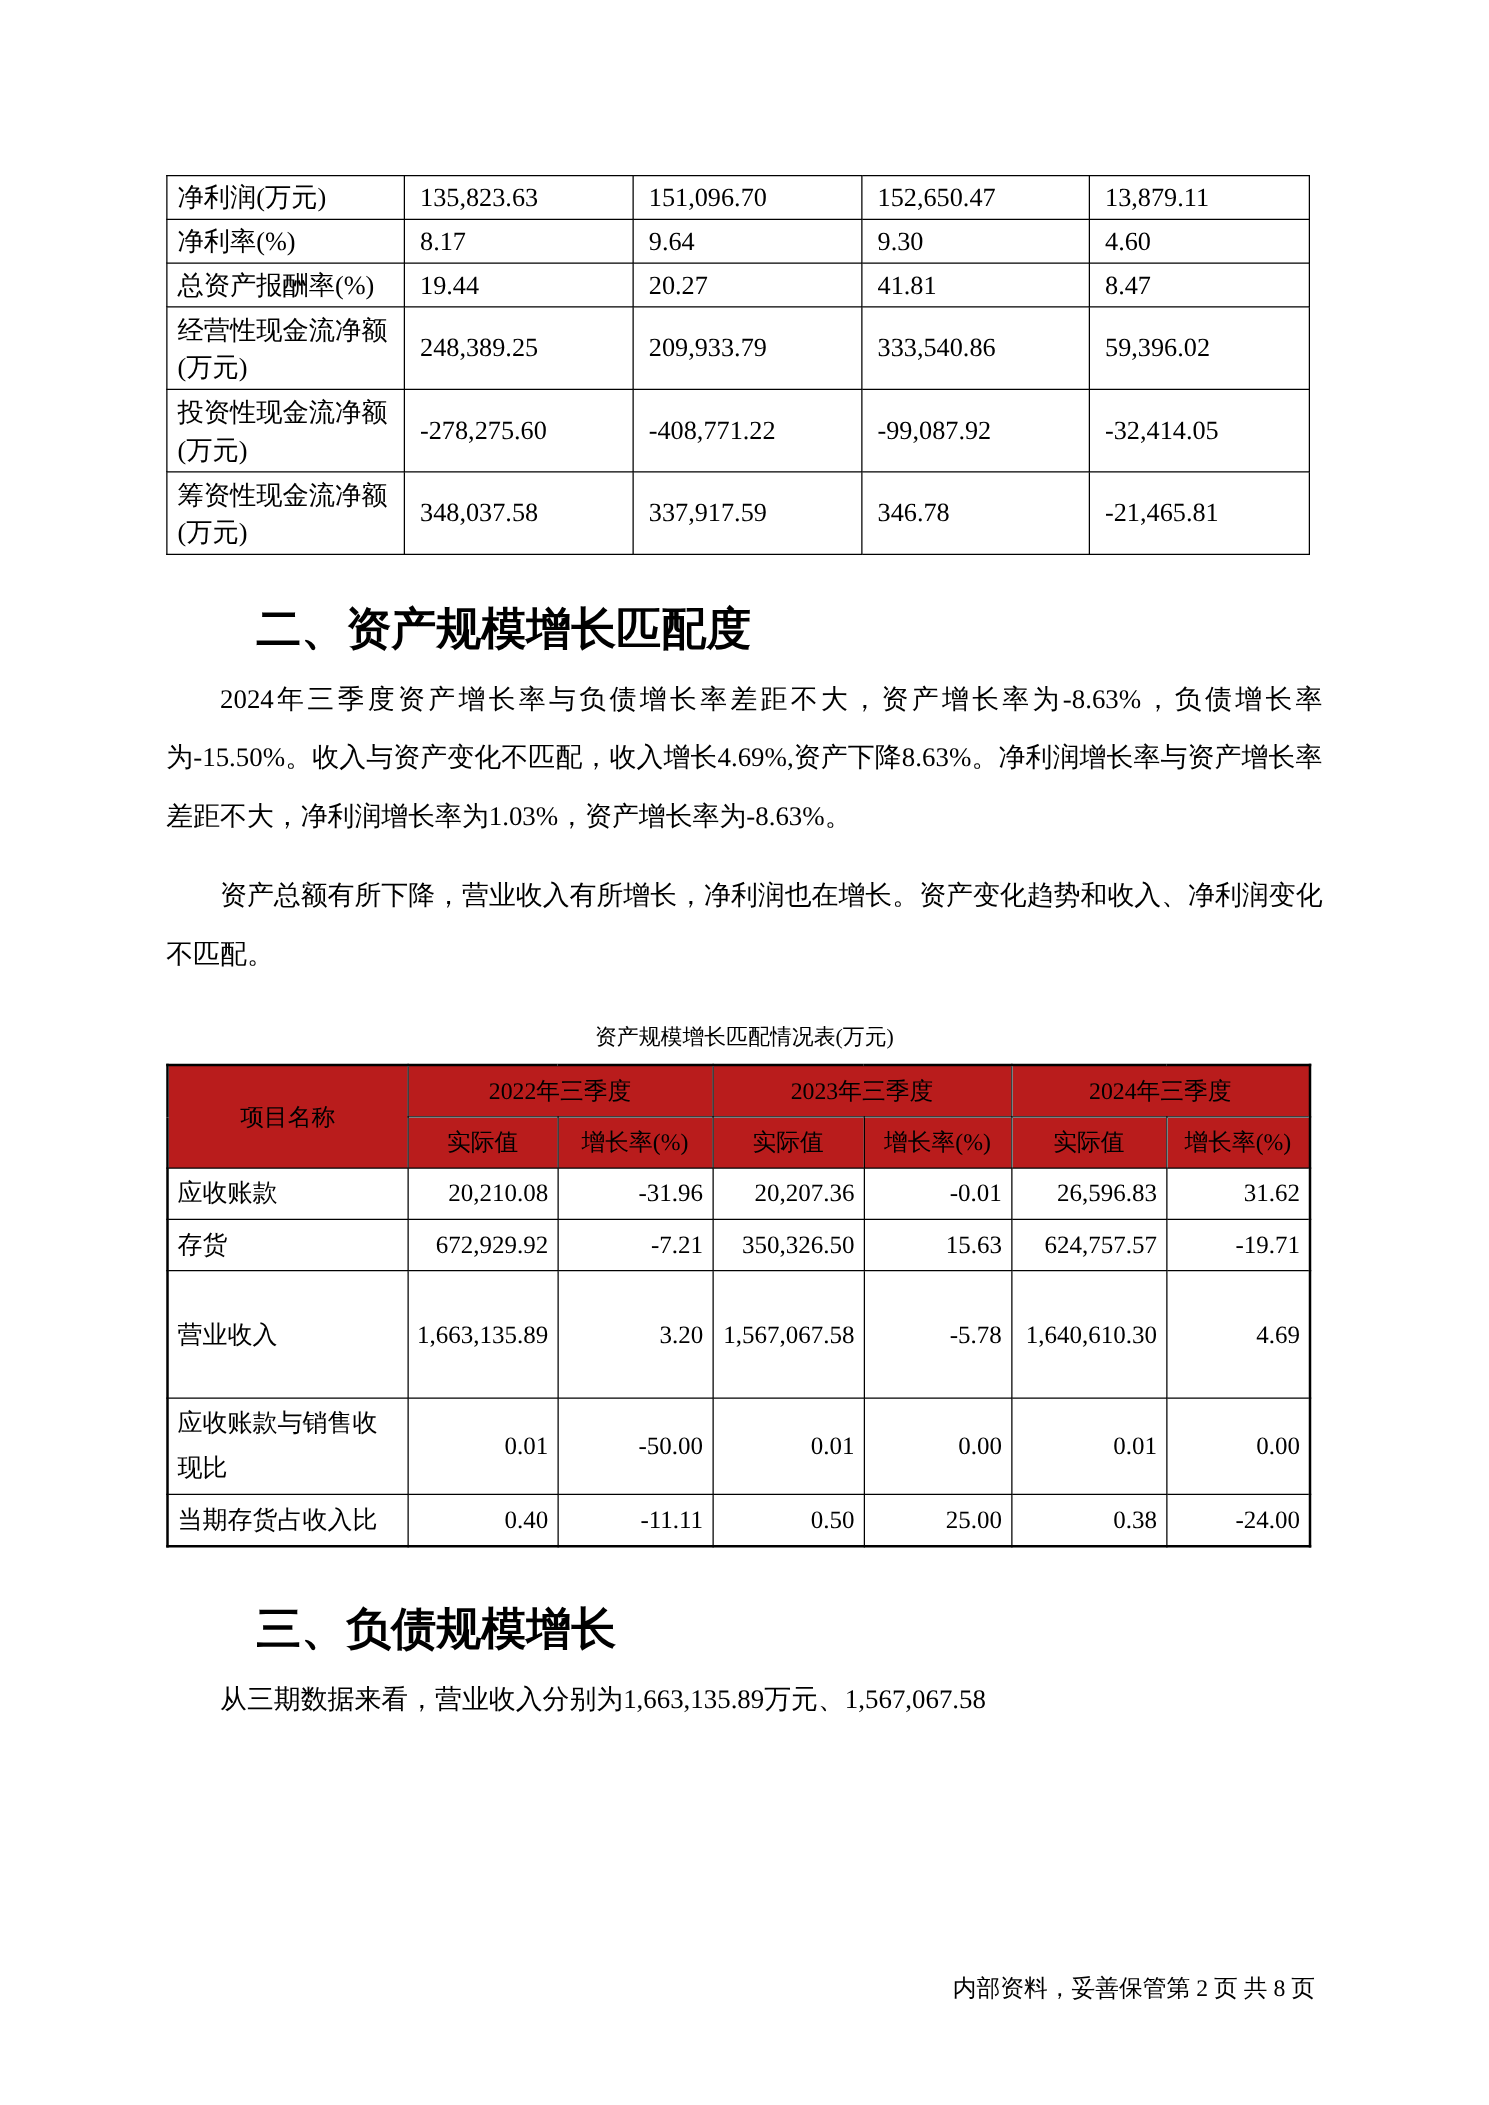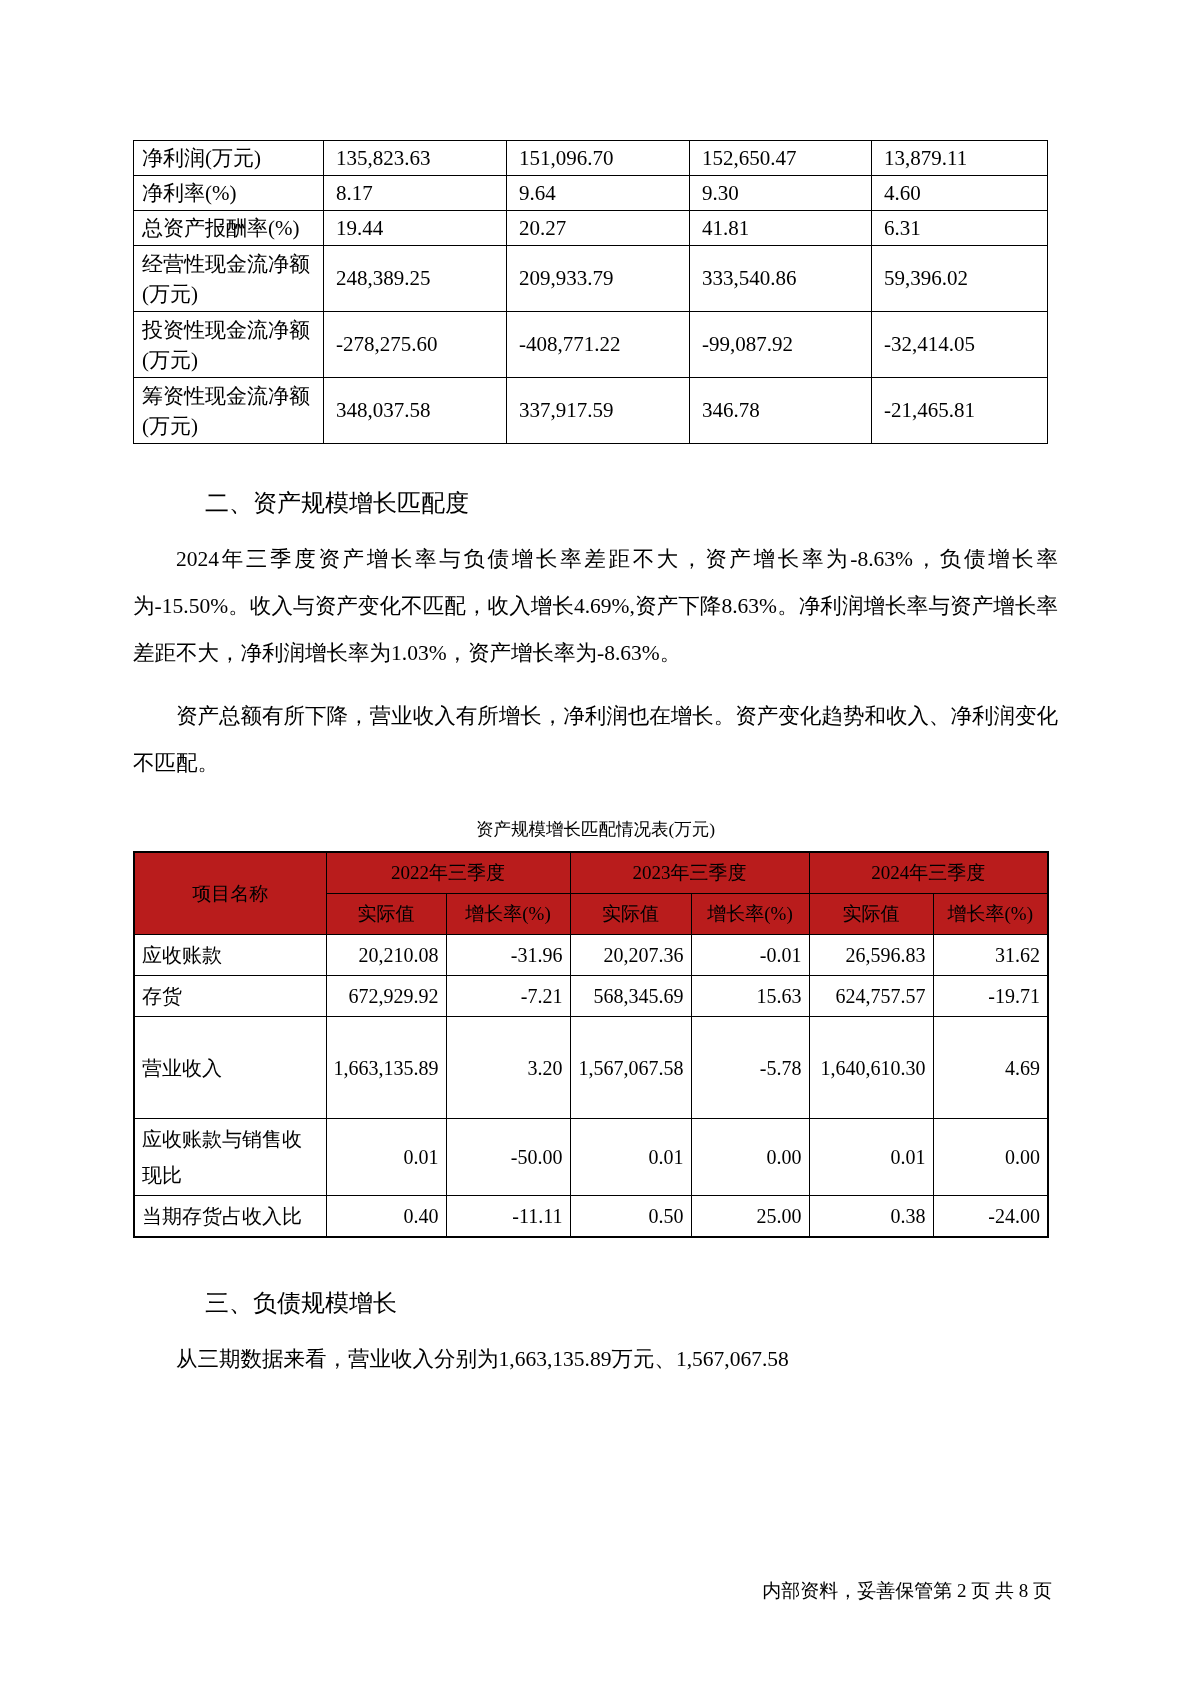--- a/index.html
+++ b/index.html
@@ -19,21 +19,21 @@
   .t1 { width:914px; }
   .t1 td { border:1px solid #000; font-size:21px; vertical-align:middle; padding:2px 8px; overflow:hidden; }
   .t1 tr.h1 { height:35px; }
   .t1 tr.h2 { height:66px; }
   .t1 td.lbl { line-height:30px; }
   .t1 td.val { padding-left:12px; }
 
   
   .sec-heading {
     font-family:"Liberation Sans","DejaVu Sans",sans-serif;
-    font-weight:normal; font-size:24px; line-height:34px;
+    font-weight:bold; font-size:36px; line-height:34px;
     margin:42px 0 0 72px;
   }
   .para {
     font-size:21.5px; line-height:47px;
     text-align:justify; text-indent:43px;
     margin:16px 0 0 0;
   }
   .para + .para { margin-top:16px; }
 
   
@@ -89,21 +89,21 @@
           <td class="val">8.17</td>
           <td class="val">9.64</td>
           <td class="val">9.30</td>
           <td class="val">4.60</td>
         </tr>
         <tr class="h1">
           <td class="lbl">总资产报酬率(%)</td>
           <td class="val">19.44</td>
           <td class="val">20.27</td>
           <td class="val">41.81</td>
-          <td class="val">6.31</td>
+          <td class="val">8.47</td>
         </tr>
         <tr class="h2">
           <td class="lbl">经营性现金流净额(万元)</td>
           <td class="val">248,389.25</td>
           <td class="val">209,933.79</td>
           <td class="val">333,540.86</td>
           <td class="val">59,396.02</td>
         </tr>
         <tr class="h2">
           <td class="lbl">投资性现金流净额(万元)</td>
@@ -161,21 +161,21 @@
           <td class="num">-31.96</td>
           <td class="num">20,207.36</td>
           <td class="num">-0.01</td>
           <td class="num">26,596.83</td>
           <td class="num">31.62</td>
         </tr>
         <tr class="r1">
           <td class="lbl">存货</td>
           <td class="num">672,929.92</td>
           <td class="num">-7.21</td>
-          <td class="num">568,345.69</td>
+          <td class="num">350,326.50</td>
           <td class="num">15.63</td>
           <td class="num">624,757.57</td>
           <td class="num">-19.71</td>
         </tr>
         <tr class="r-tall">
           <td class="lbl">营业收入</td>
           <td class="num">1,663,135.89</td>
           <td class="num">3.20</td>
           <td class="num">1,567,067.58</td>
           <td class="num">-5.78</td>

